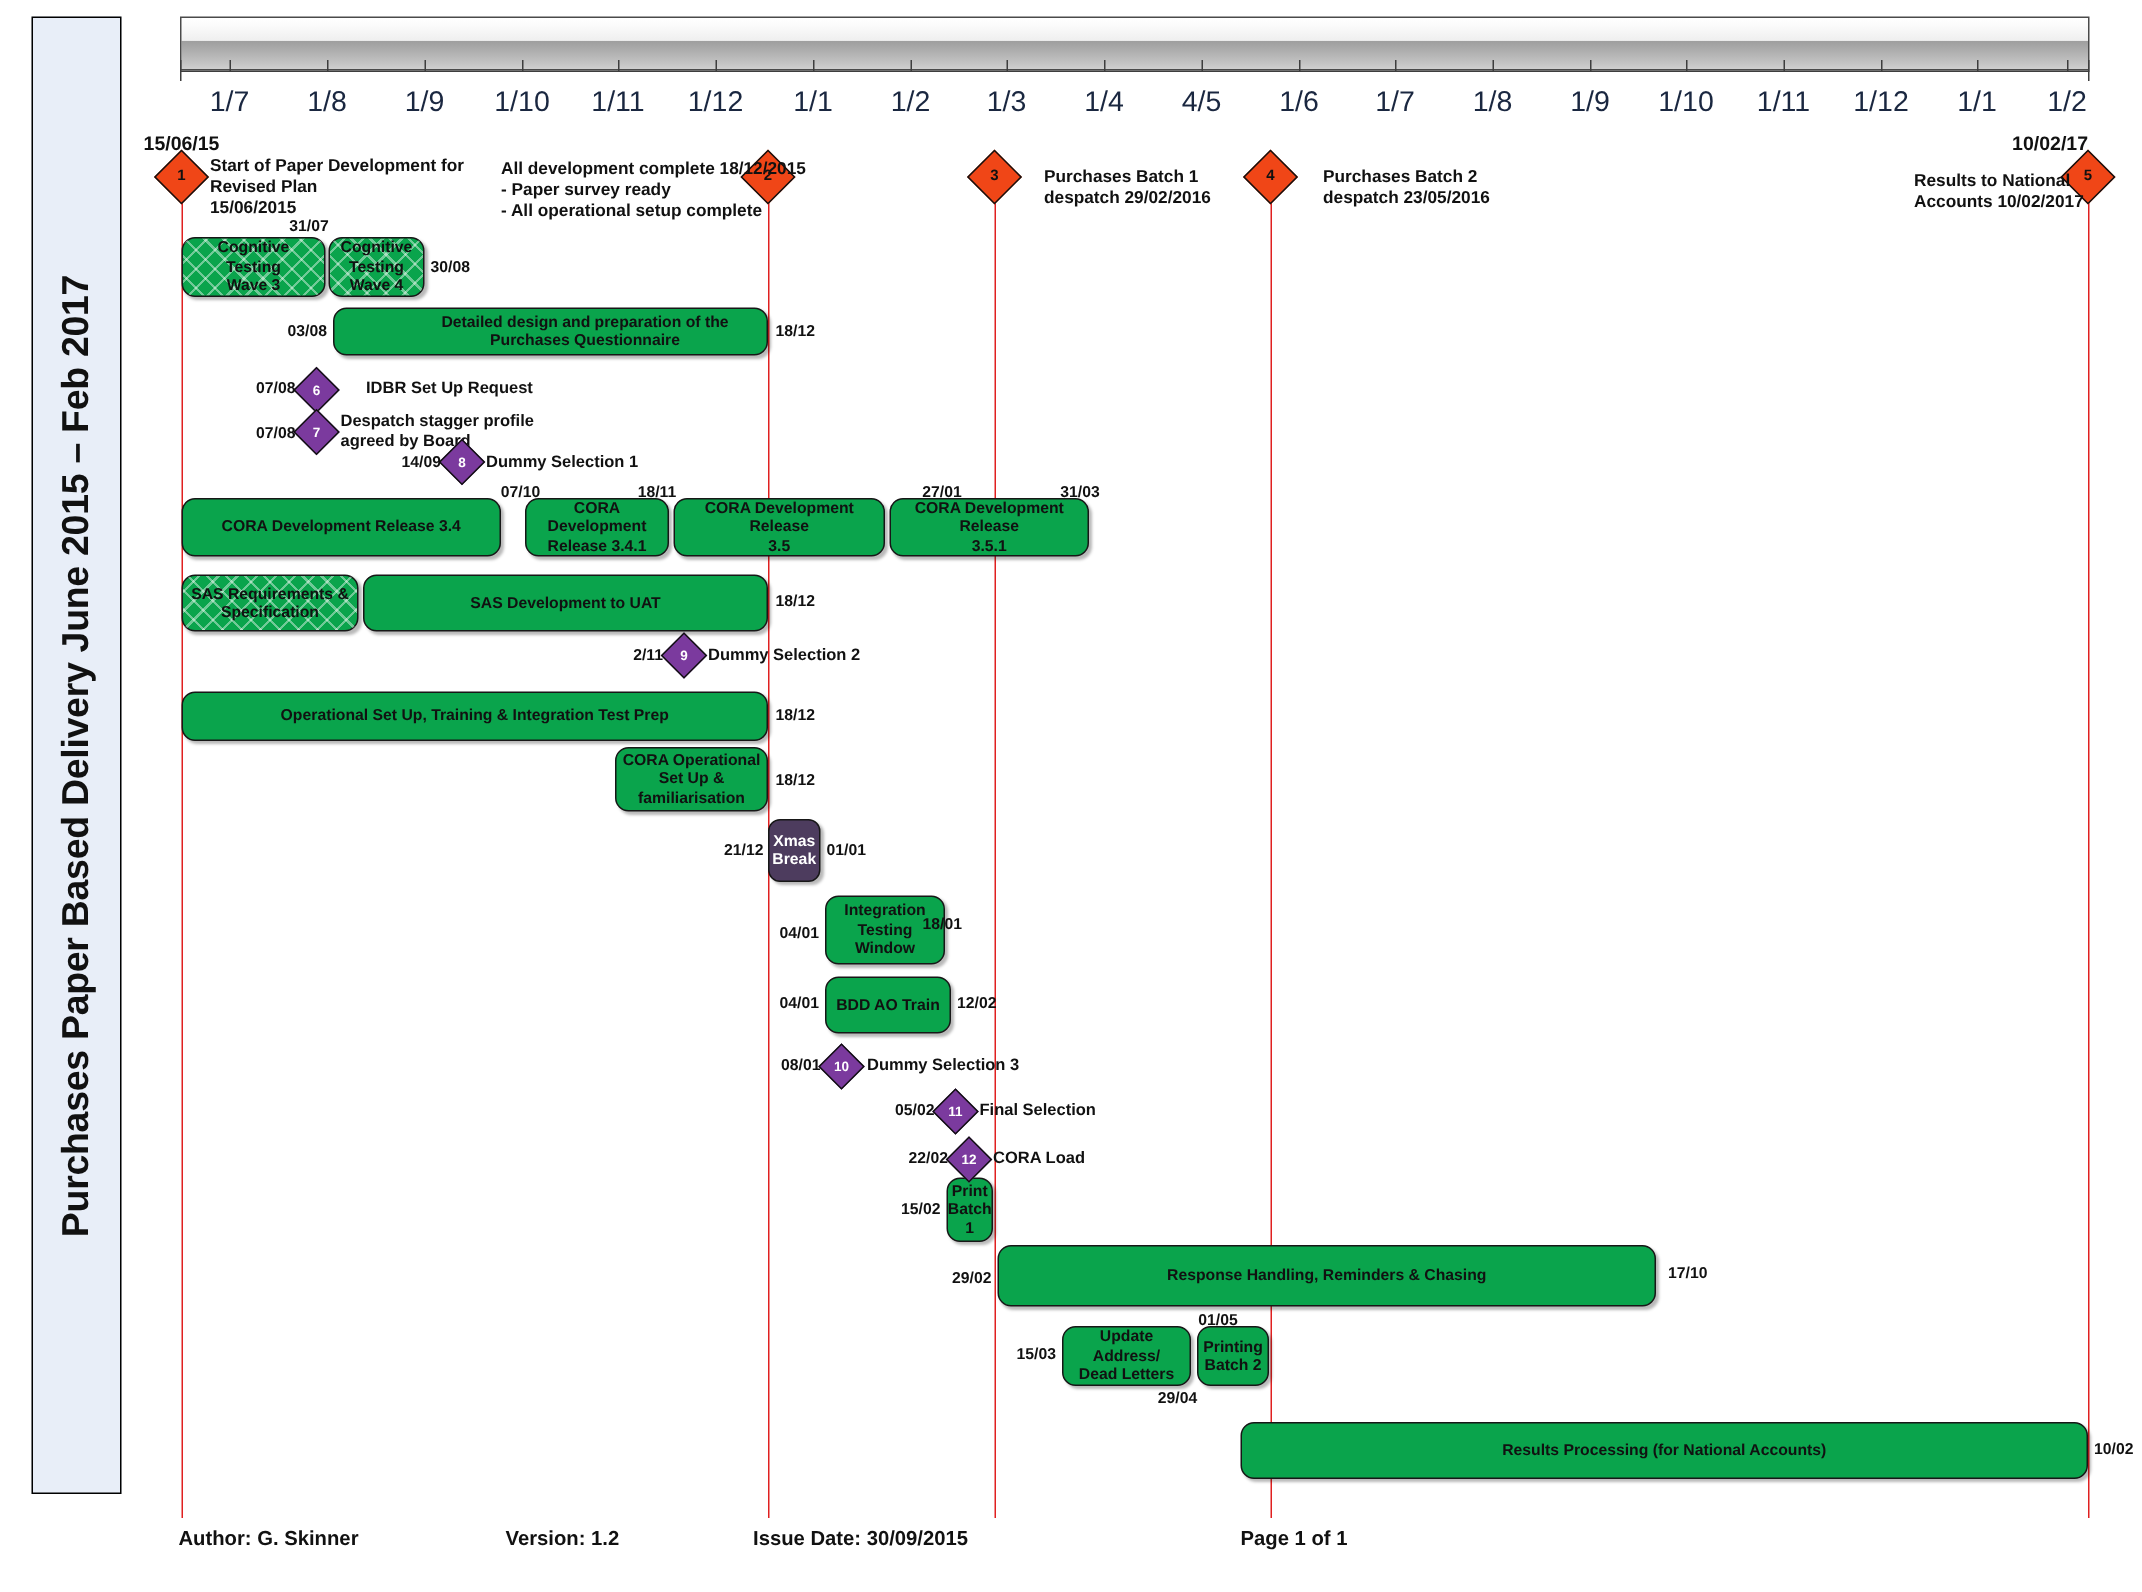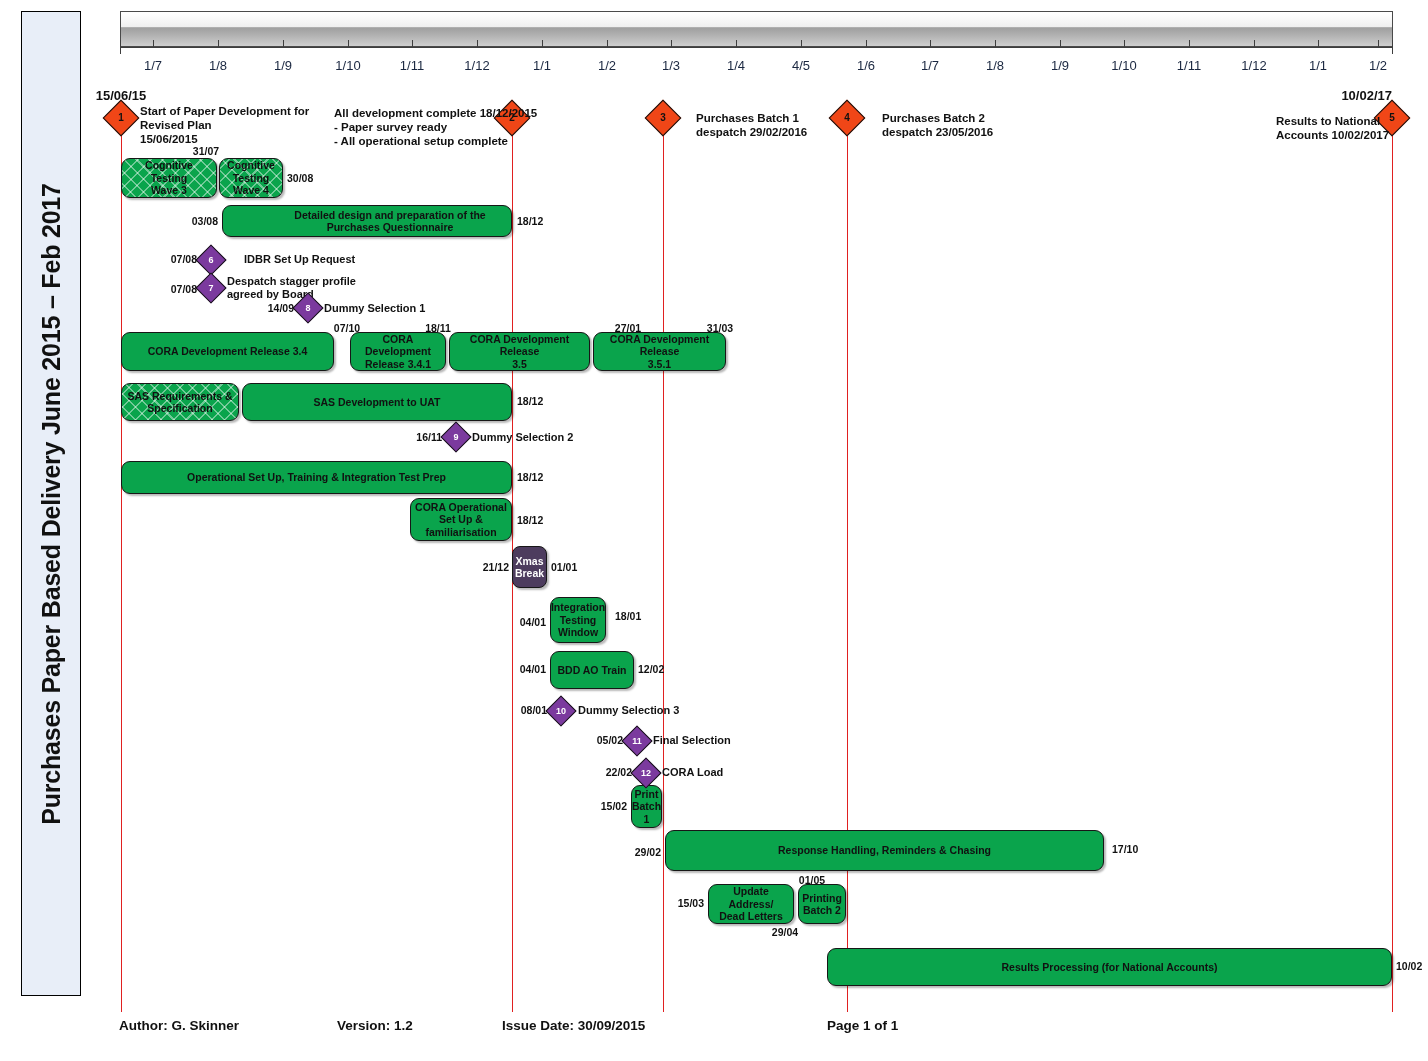--- a/index.html
+++ b/index.html
@@ -72,21 +72,21 @@
   .tick {
     position: absolute;
     top: 40px;
     width: 1px;
     height: 8px;
     background: #3d3d3d;
   }
   .tick-label {
     position: absolute;
     top: 58px;
-    font-size: 13px;
+    font-size: 19px;
     color: #1a2740;
     transform: translateX(-50%);
     white-space: nowrap;
   }
   #axis-left-cap {
     position: absolute;
     left: 120px;
     top: 40px;
     width: 1px;
     height: 14px;
@@ -371,21 +371,21 @@
 Set Up &amp;
 familiarisation</div>
       </div>
       <div class="dlabel" style="left: 517px; top: 514px;">18/12</div>
       <div class="bar purple" style="left: 512px; top: 546px; width: 35px; height: 42px;">
         <div class="bar-label">Xmas
 Break</div>
       </div>
       <div class="dlabel r" style="left: 509px; top: 561px;">21/12</div>
       <div class="dlabel" style="left: 551px; top: 561px;">01/01</div>
-      <div class="bar" style="left: 550px; top: 597px; width: 56px; height: 46px;">
+      <div class="bar" style="left: 550px; top: 597px; width: 80px; height: 46px;">
         <div class="bar-label">Integration
 Testing
 Window</div>
       </div>
       <div class="dlabel r" style="left: 546px; top: 616px;">04/01</div>
       <div class="dlabel" style="left: 615px; top: 610px;">18/01</div>
       <div class="bar" style="left: 550px; top: 651px; width: 84px; height: 38px;">
         <div class="bar-label">BDD AO Train</div>
       </div>
       <div class="dlabel r" style="left: 546px; top: 663px;">04/01</div>
@@ -427,21 +427,21 @@
       <div class="dm-label" style="left: 227px; top: 275px;">Despatch stagger profile
 agreed by Board</div>
       <div class="dlabel r" style="left: 197px; top: 283px;">07/08</div>
       <div class="dm" style="left: 297px; top: 297px;"></div>
       <div class="dm-num" style="left: 297px; top: 297px;">8</div>
       <div class="dm-label" style="left: 324px; top: 302px;">Dummy Selection 1</div>
       <div class="dlabel r" style="left: 294px; top: 302px;">14/09</div>
       <div class="dm" style="left: 445px; top: 426px;"></div>
       <div class="dm-num" style="left: 445px; top: 426px;">9</div>
       <div class="dm-label" style="left: 472px; top: 431px;">Dummy Selection 2</div>
-      <div class="dlabel r" style="left: 442px; top: 431px;">16/11</div>
+      <div class="dlabel r" style="left: 442px; top: 431px;">2/11</div>
       <div class="dm" style="left: 550px; top: 700px;"></div>
       <div class="dm-num" style="left: 550px; top: 700px;">10</div>
       <div class="dm-label" style="left: 578px; top: 704px;">Dummy Selection 3</div>
       <div class="dlabel r" style="left: 547px; top: 704px;">08/01</div>
       <div class="dm" style="left: 626px; top: 730px;"></div>
       <div class="dm-num" style="left: 626px; top: 730px;">11</div>
       <div class="dm-label" style="left: 653px; top: 734px;">Final Selection</div>
       <div class="dlabel r" style="left: 623px; top: 734px;">05/02</div>
       <div class="dm" style="left: 635px; top: 762px;"></div>
       <div class="dm-num" style="left: 635px; top: 762px;">12</div>

